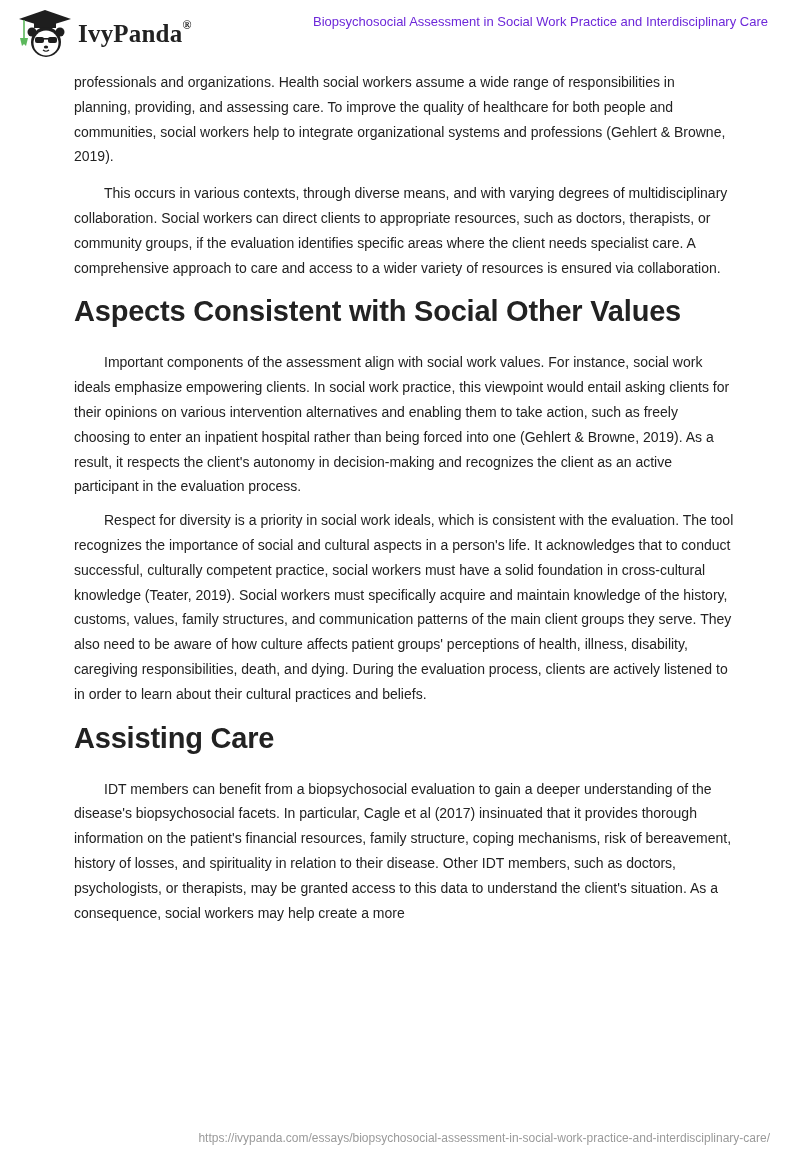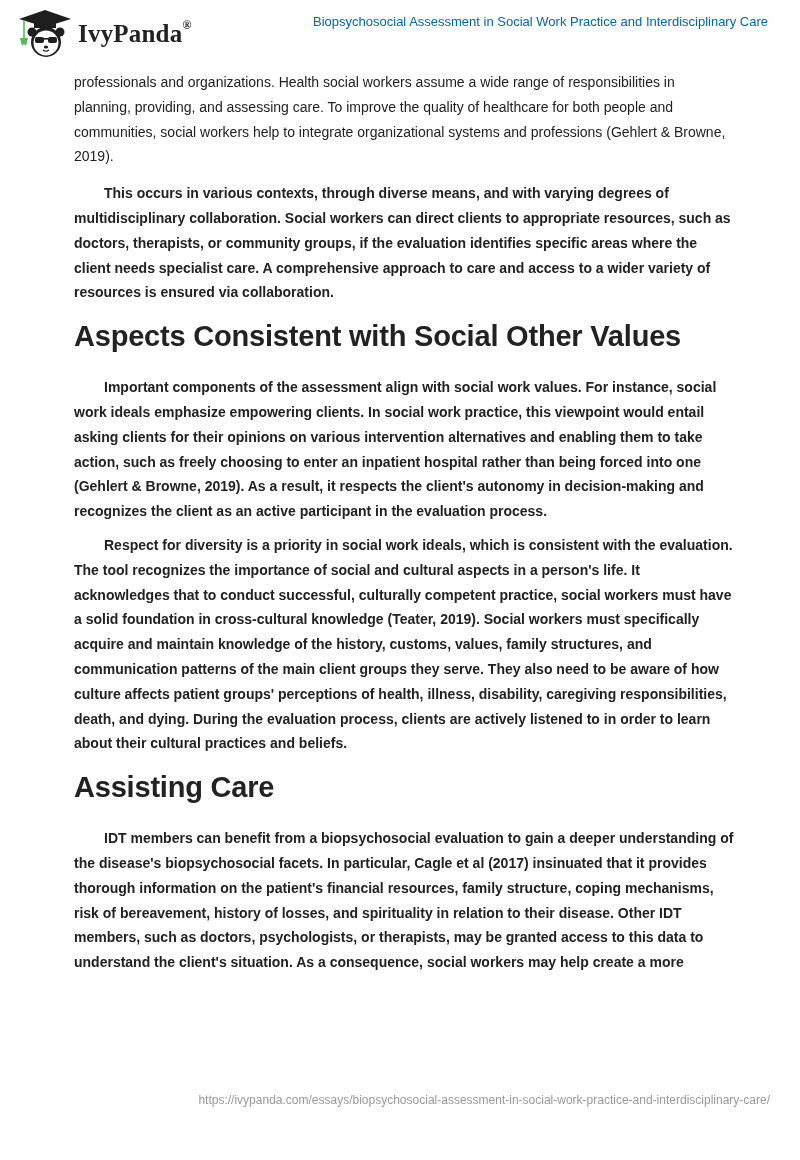--- a/index.html
+++ b/index.html
@@ -44,55 +44,54 @@
     font-size: 12px;
     vertical-align: top;
     position: relative;
     top: -2px;
   }
   .doc-title {
     position: absolute;
     right: 32px;
     top: 14px;
     font-size: 13px;
-    color: #0369a1;
+    color: #6d28d9;
   }
   .content {
     position: absolute;
     left: 74px;
     top: 70px;
     width: 660px;
   }
   p {
     margin: 0;
     font-size: 14px;
     line-height: 24.8px;
     color: #222222;
   }
   p.indent {
     text-indent: 30px;
-    font-weight: bold;
   }
   .p1 { margin-bottom: 12px; }
   .p2 { margin-bottom: 14px; }
   h2 {
     margin: 0;
     font-size: 29px;
     font-weight: bold;
     color: #222222;
     letter-spacing: -0.2px;
   }
   .h-aspects { margin-top: 10px; margin-bottom: 22px; height: 34px; line-height: 34px; }
   .p3 { margin-bottom: 1px; }
   .p4 { margin-bottom: 14px; margin-top: 9px; }
   .h-idt { margin-top: 8px; margin-bottom: 22px; height: 34px; line-height: 34px; }
   .footer-url {
     position: absolute;
     right: 30px;
-    top: 1093px;
+    top: 1131px;
     font-size: 12px;
     color: #9a9a9a;
   }
 </style>
 </head>
 <body>
 
 <div class="header">
   <div class="logo">
     <svg class="logo-mark" viewBox="0 0 58 52" xmlns="http://www.w3.org/2000/svg">

